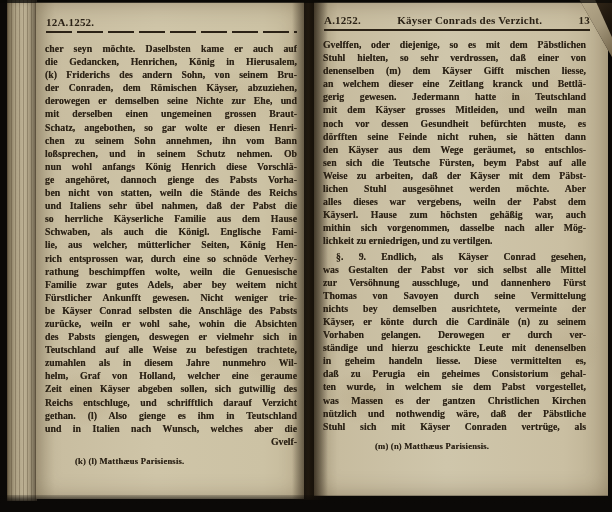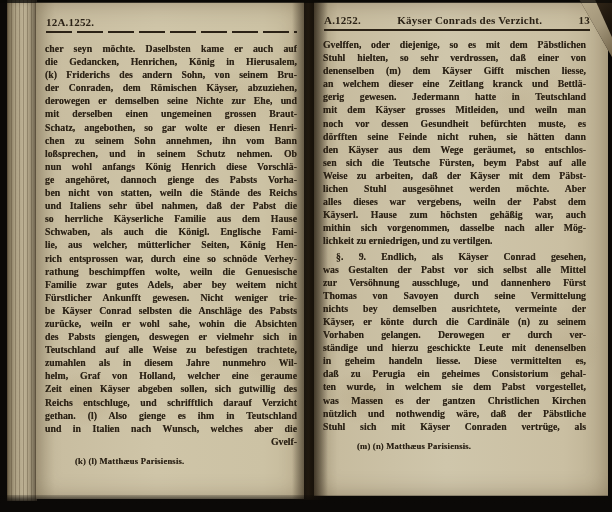--- a/index.html
+++ b/index.html
@@ -61,21 +61,21 @@
   .rule.solid{background:var(--ink,#2b2216);}
   .bodytext{font-size:9.8px;font-weight:700;line-height:13.1px;
     text-shadow:0 0 .5px rgba(43,32,20,.55);}
   .tline{text-align:justify;text-align-last:justify;white-space:nowrap;overflow:hidden;}
   .para-end .tline:last-child{text-align-last:left;}
   .para.indented .tline:first-child{text-indent:13px;}
   .para.second{margin-top:2px;}
   .catchword{text-align:right;font-size:9.8px;font-weight:700;line-height:13.1px;}
   .footnote{font-size:8.6px;font-weight:700;margin-top:7px;letter-spacing:.2px;}
   .footnote.l{padding-left:30px;}
-  .footnote.r{padding-left:34px;}
+  .footnote.r{padding-left:52px;}
 </style>
 </head>
 <body>
 
 <div class="scan">
 
   <div class="spine-edges"></div>
 
   <div class="page left">
     <div class="blotches"></div>

